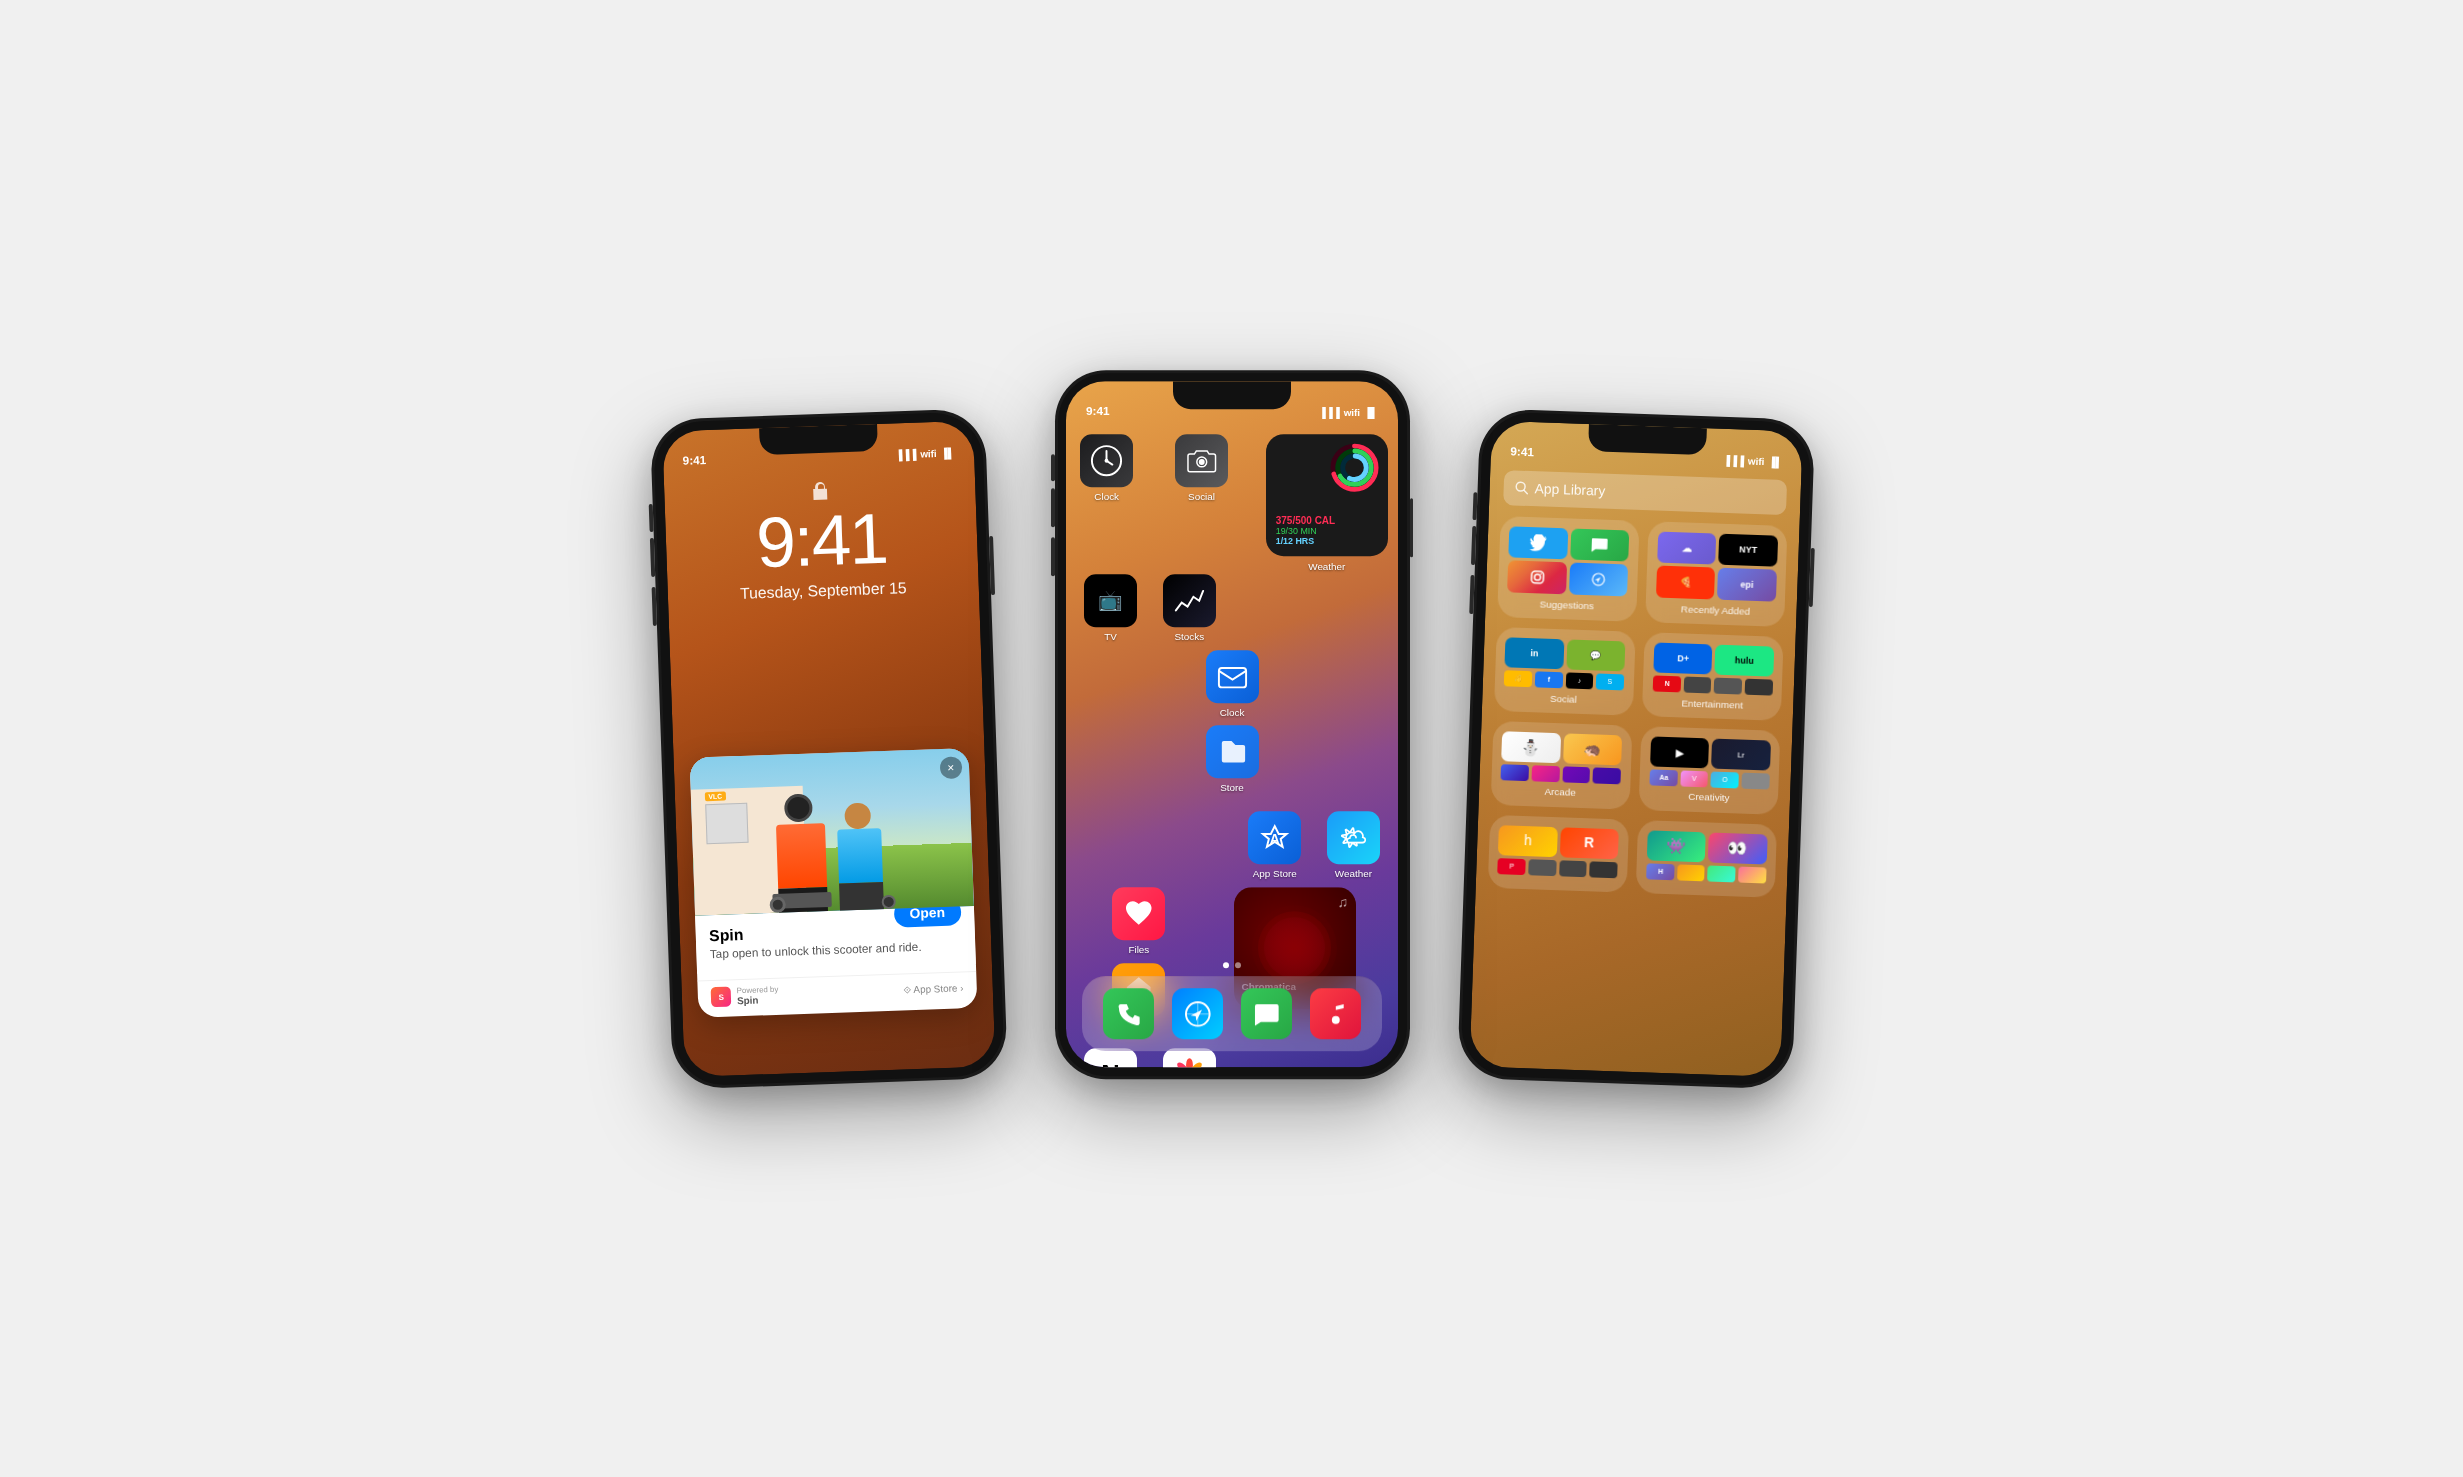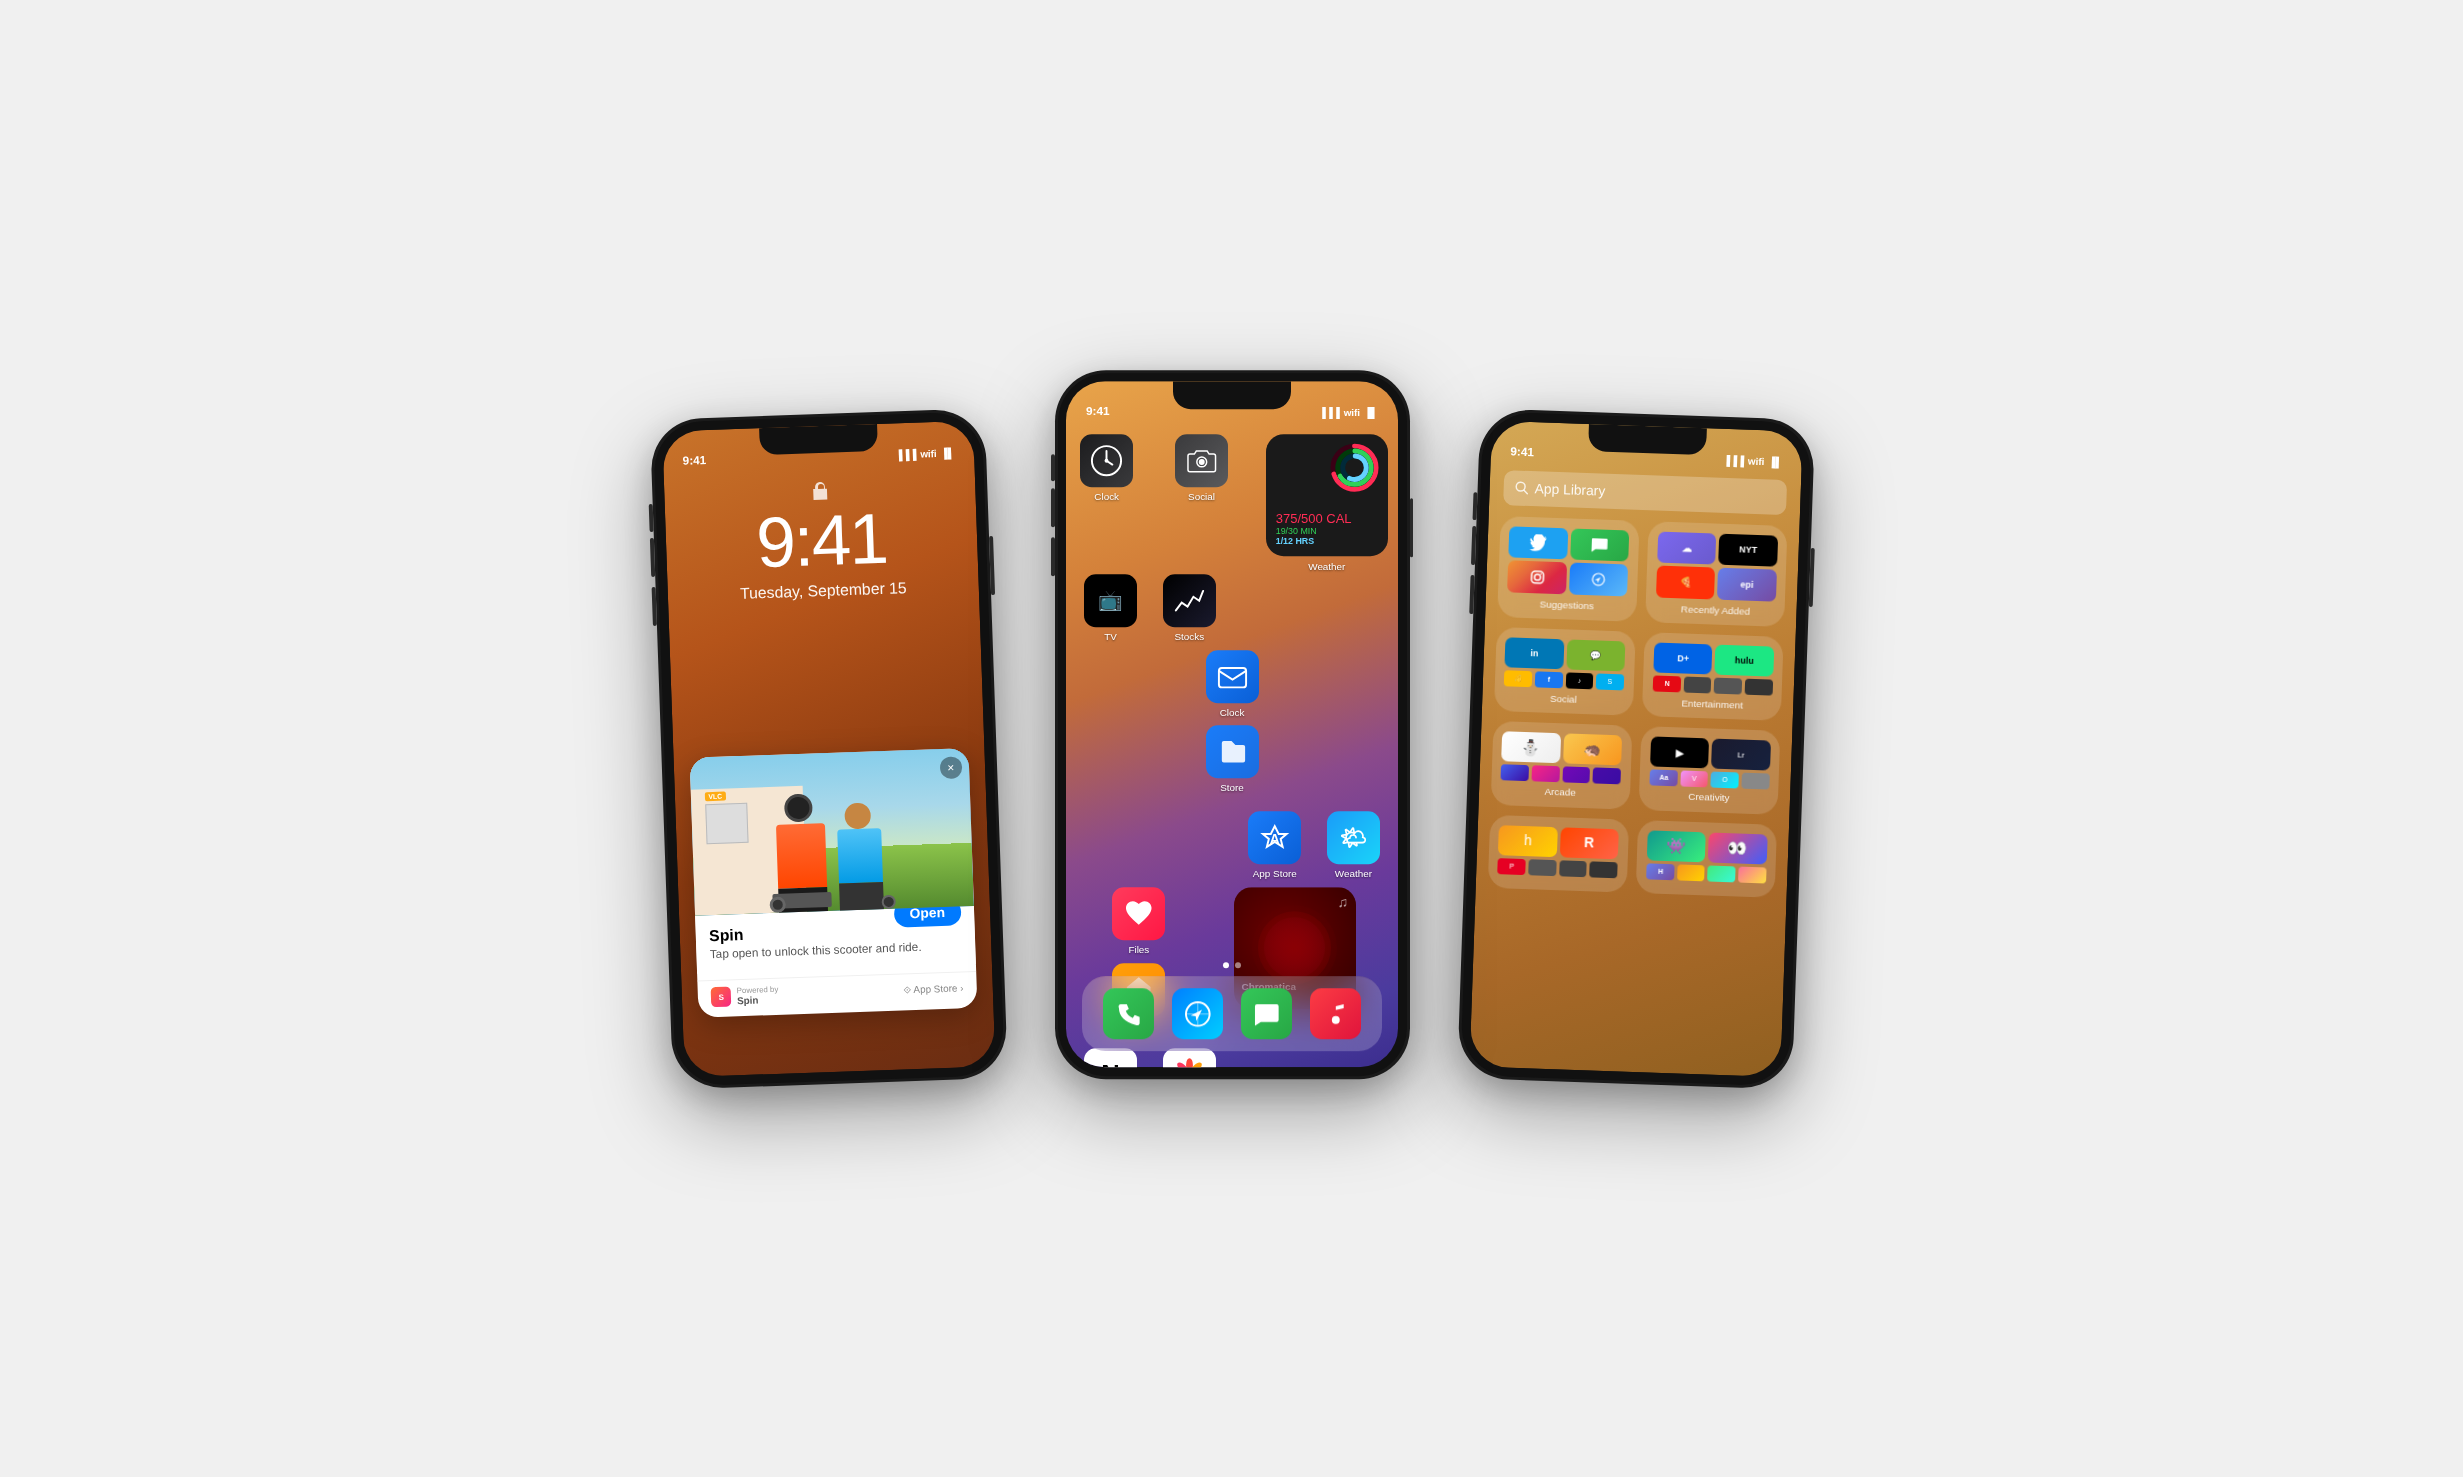--- a/index.html
+++ b/index.html
@@ -528,21 +528,21 @@
 
             <svg width="51" height="51" viewBox="0 0 52 52" style="position:absolute;top:7.9px;right:7.9px;">
               <circle cx="26" cy="26" r="22" fill="none" stroke="#3a0015" stroke-width="5"></circle>
               <circle cx="26" cy="26" r="22" fill="none" stroke="#ff2d55" stroke-width="5" stroke-dasharray="97 41" stroke-dashoffset="35" stroke-linecap="round"></circle>
               <circle cx="26" cy="26" r="17" fill="none" stroke="#003a0a" stroke-width="5"></circle>
               <circle cx="26" cy="26" r="17" fill="none" stroke="#30d158" stroke-width="5" stroke-dasharray="71 36" stroke-dashoffset="27" stroke-linecap="round"></circle>
               <circle cx="26" cy="26" r="12" fill="none" stroke="#002a3a" stroke-width="5"></circle>
               <circle cx="26" cy="26" r="12" fill="none" stroke="#64d2ff" stroke-width="5" stroke-dasharray="42 33" stroke-dashoffset="18" stroke-linecap="round"></circle>
             </svg>
             <div style="position:absolute;bottom:9.9px;left:9.9px;">
-              <div style="font-size:13px;font-weight:400;color:#ff2d55;">375/500 CAL</div>
+              <div style="font-size:10px;font-weight:700;color:#ff2d55;">375/500 CAL</div>
               <div style="font-size:8.9px;font-weight:400;color:#30d158;">19/30 MIN</div>
               <div style="font-size:8.9px;font-weight:700;color:#64d2ff;">1/12 HRS</div>
             </div>
             <span class="app-label" style="position:absolute;bottom:-15.8px;left:0;right:0;">Weather</span>
           </div>
         </div>
 
         <div style="display:flex;justify-content:flex-start;gap:0;margin-bottom:7.9px;margin-top:17.7px;padding:0 3.9px;">
           <div class="app-icon" style="margin-right:17.7px;">
             <div class="app-icon-img bg-tv">

